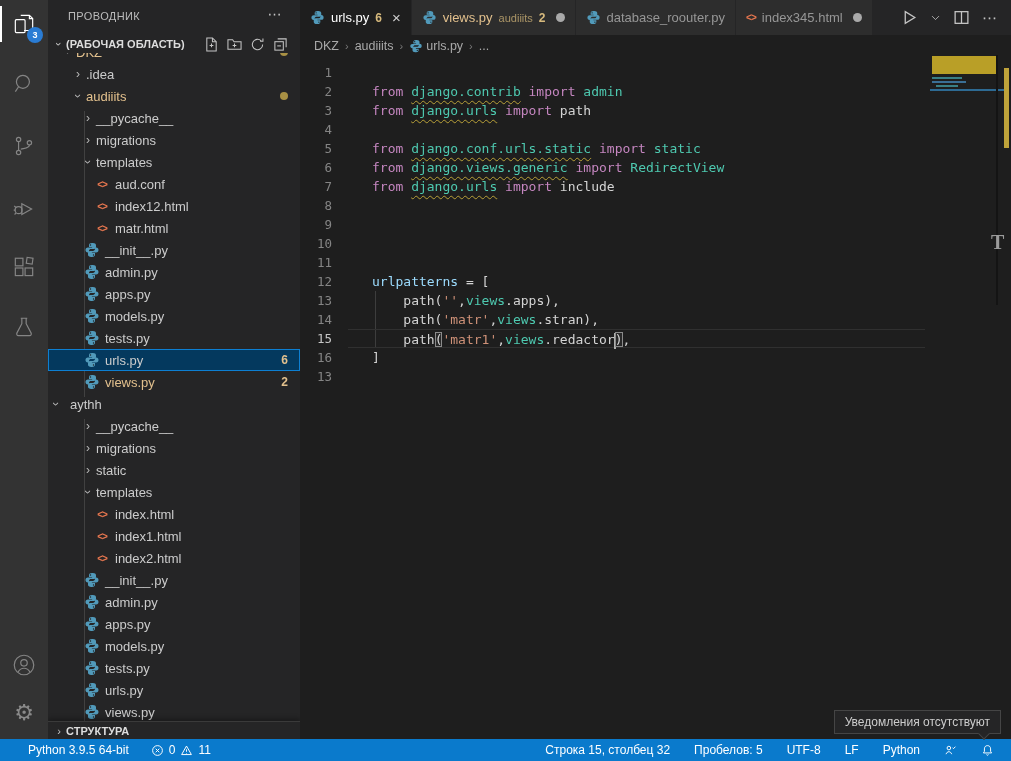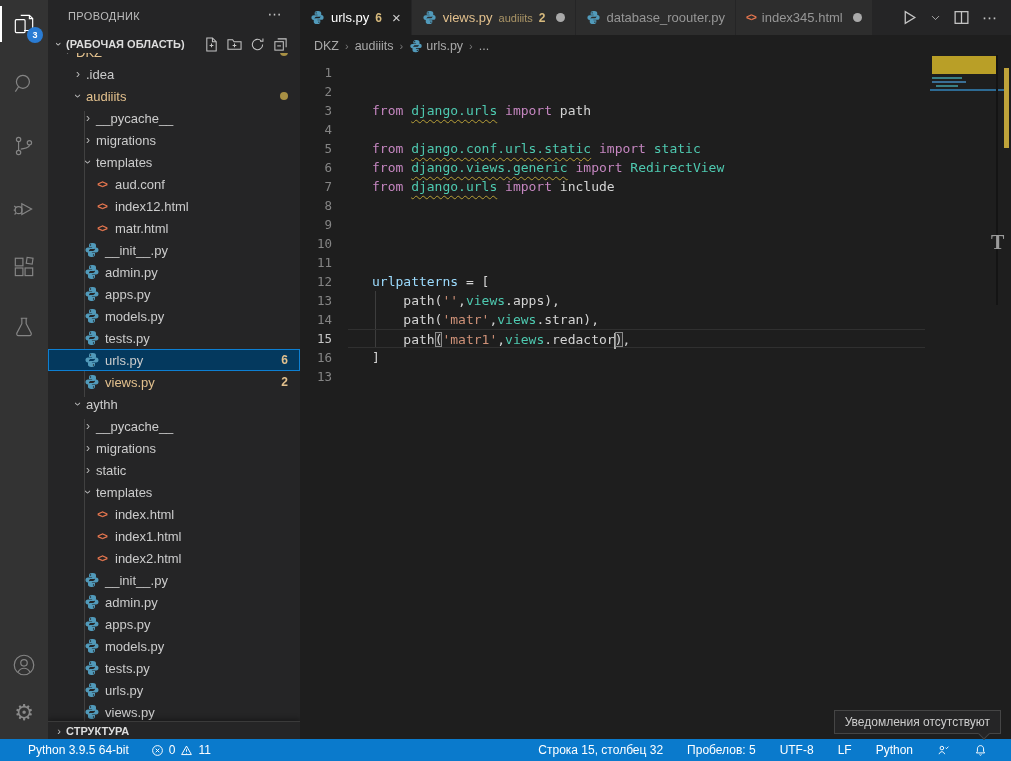--- a/index.html
+++ b/index.html
@@ -86,21 +86,21 @@
   .mm-divider { left:696px; top:55px; width:2px; height:250px; background:#141414; }
   .ovr-warn { left:704px; top:68px; width:5px; height:80px; background:#bfa33a; }
   .scroll-artifact { position:absolute; left:691px; top:231px; color:#9b9b9b; font-size:20px; font-weight:bold; font-family:"Liberation Serif", serif; }
   .deco { position:absolute; }
   
   .tooltip { position:absolute; right:10px; bottom:27px; background:#252526; border:1px solid #454545; color:#cccccc; font-size:12px; padding:4px 10px; z-index:8; }
   .tooltip .arrow { position:absolute; right:12px; bottom:-5px; width:8px; height:8px; background:#252526; border-right:1px solid #454545; border-bottom:1px solid #454545; transform:rotate(45deg); }
   
   .statusbar { position:absolute; left:0; top:739px; width:1011px; height:22px; background:#0a7acc; color:#ffffff; display:flex; align-items:center; font-size:12px; z-index:6; }
   .sb-left { display:flex; align-items:center; padding-left:20px; gap:6px; }
-  .sb-right { margin-left:auto; display:flex; align-items:center; gap:8px; padding-right:16px; }
+  .sb-right { margin-left:auto; display:flex; align-items:center; gap:8px; padding-right:9px; }
   .st-item { padding:0 8px; height:22px; display:flex; align-items:center; gap:5px; cursor:pointer; white-space:nowrap; }
   .st-item svg { width:13px; height:13px; stroke:#ffffff; fill:none; stroke-width:1.2; }
 </style>
 </head>
 <body>
 
 <div id="app">
 
   <div class="activitybar">
     <div class="ab-icon active">
@@ -289,21 +289,21 @@
           <div class="tree-row" style="padding-left: 36px;">
             <span class="picon"><svg viewBox="0 0 16 16">
                 <path d="M7.9 1C6 1 5 1.9 5 3.2V5h3.1v.6H3.9C2.3 5.6 1.5 6.6 1.5 8.1s.8 2.5 2.4 2.5H5V8.9C5 7.7 6 7.1 7.1 7.1h3c1.1 0 1.9-.8 1.9-2V3.2C12 1.9 10.7 1 8.9 1z" fill="#519aba"></path>
                 <path d="M8.1 15c1.9 0 2.9-.9 2.9-2.2V11H7.9v-.6h4.2c1.6 0 2.4-1 2.4-2.5s-.8-2.5-2.4-2.5H11v1.7c0 1.2-1 1.8-2.1 1.8h-3c-1.1 0-1.9.8-1.9 2v1.9C4 14.1 5.3 15 7.1 15z" fill="#519aba"></path>
                 <circle cx="6.5" cy="3" r=".7" fill="#1e1e1e"></circle>
                 <circle cx="9.5" cy="13" r=".7" fill="#1e1e1e"></circle>
               </svg></span>
             <span class="gold">views.py</span>
             <span class="t-badge">2</span>
           </div>
-          <div class="tree-row" style="padding-left: 22px;">
+          <div class="tree-row" style=" gap: 6px;">
             <span class="chev open">›</span>
             <span>aythh</span>
           </div>
           <div class="tree-row" style="padding-left: 32px;">
             <span class="chev">›</span>
             <span>__pycache__</span>
           </div>
           <div class="tree-row" style="padding-left: 32px;">
             <span class="chev">›</span>
             <span>migrations</span>
@@ -477,20 +477,21 @@
           <span>...</span>
         </span>
       </div>
     <div class="code" id="code">
         <div class="code-row">
           <span class="num">1</span>
           <span class="line-inner"></span>
         </div>
         <div class="code-row">
           <span class="num">2</span>
+          <span class="line-inner"><span class="tk-kw">from</span><span class="tk-pln"> </span><span class="tk-mod">django.contrib</span><span class="tk-pln"> </span><span class="tk-kw">import</span><span class="tk-pln"> </span><span class="tk-cls">admin</span></span>
         </div>
         <div class="code-row">
           <span class="num">3</span>
           <span class="line-inner"><span class="tk-kw">from</span><span class="tk-pln"> </span><span class="tk-mod">django.urls</span><span class="tk-pln"> </span><span class="tk-kw">import</span><span class="tk-pln"> </span><span class="tk-pln">path</span></span>
         </div>
         <div class="code-row">
           <span class="num">4</span>
         </div>
         <div class="code-row">
           <span class="num">5</span>

